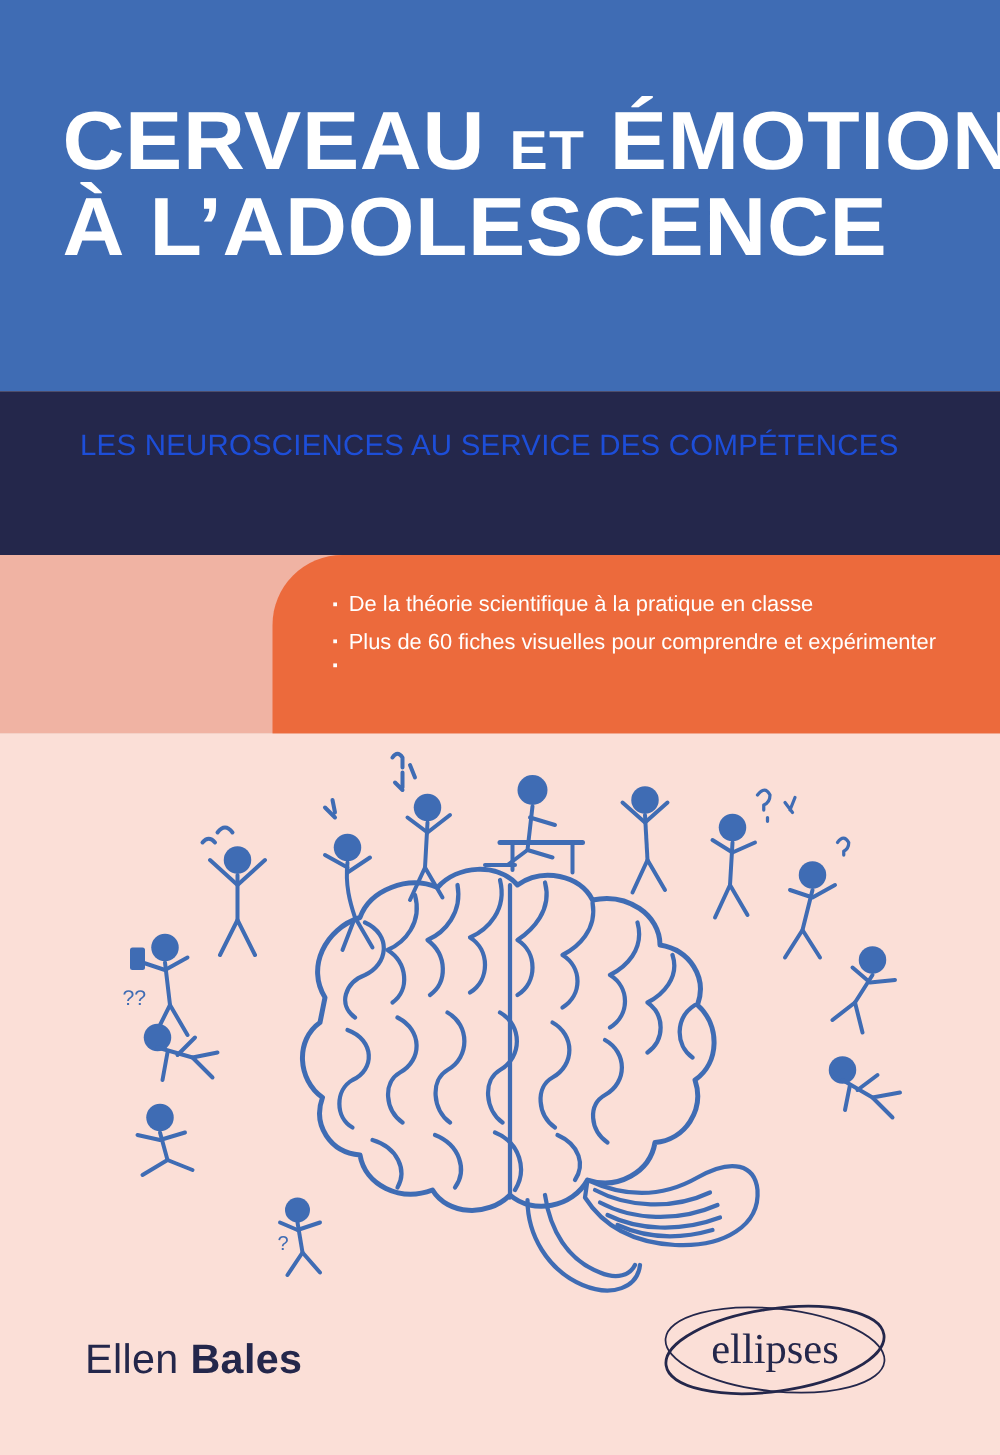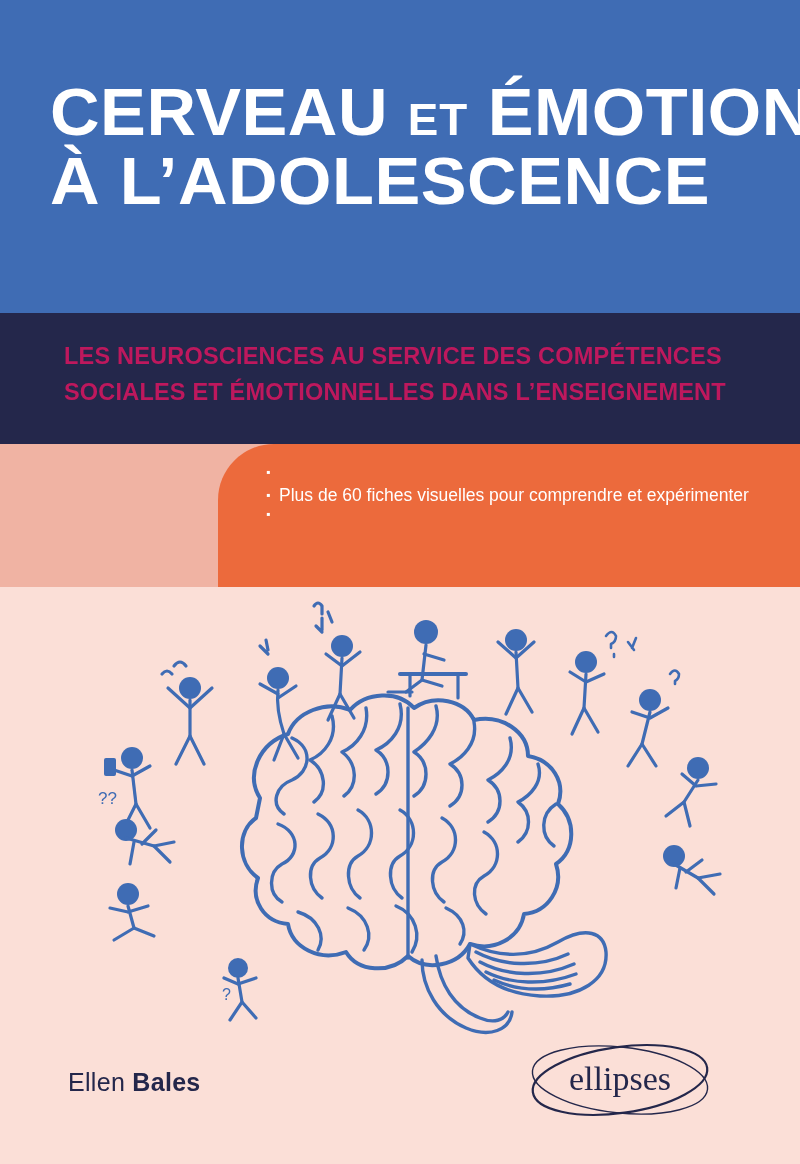--- a/index.html
+++ b/index.html
@@ -56,22 +56,22 @@
     height: 131px;
     background: #24274b;
   }
   .subtitle-block {
     position: absolute;
     left: 64px;
     top: 338px;
     width: 700px;
   }
   .subtitle-line {
-    color: #be185d;
-    font-weight: bold;
+    color: #1d4ed8;
+    font-weight: normal;
     font-size: 23.5px;
     line-height: 1.55;
     letter-spacing: 0.2px;
     white-space: nowrap;
   }
 
   
   .band-bullets {
     position: absolute;
     left: 0; top: 444px;
@@ -138,21 +138,21 @@
     height: 460px;
   }
   .illustration svg { display: block; }
 
   
   .author {
     position: absolute;
     left: 68px;
     top: 1068px;
     color: #24274b;
-    font-size: 25px;
+    font-size: 33px;
     letter-spacing: 0.3px;
   }
   .author .last { font-weight: bold; }
 
   
   .publisher {
     position: absolute;
     left: 520px;
     top: 1030px;
     width: 200px;
@@ -171,30 +171,30 @@
       <span>CERVEAU</span>
       <span class="small">ET</span>
       <span>ÉMOTIONS</span>
     </div>
     <div class="title-line">À L’ADOLESCENCE</div>
   </div>
 
   <div class="band-subtitle"></div>
   <div class="subtitle-block">
     <div class="subtitle-line">LES NEUROSCIENCES AU SERVICE DES COMPÉTENCES</div>
-    <div class="subtitle-line">SOCIALES ET ÉMOTIONNELLES DANS L’ENSEIGNEMENT</div>
   </div>
 
   <div class="band-bullets">
     <div class="salmon-left"></div>
     <div class="orange-panel"></div>
   </div>
   <div class="bullets">
     <div class="bullet-row">
       <span class="bullet-mark">▪</span>
+      <span>De la théorie scientifique à la pratique en classe</span>
     </div>
     <div class="bullet-row">
       <span class="bullet-mark">▪</span>
       <span>Plus de 60 fiches visuelles pour comprendre et expérimenter</span>
     </div>
     <div class="bullet-row">
       <span class="bullet-mark">▪</span>
     </div>
   </div>
 

